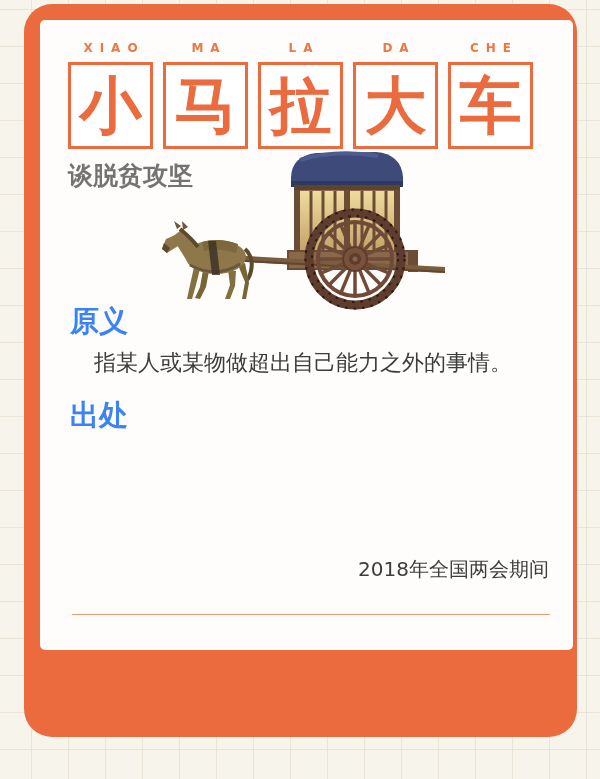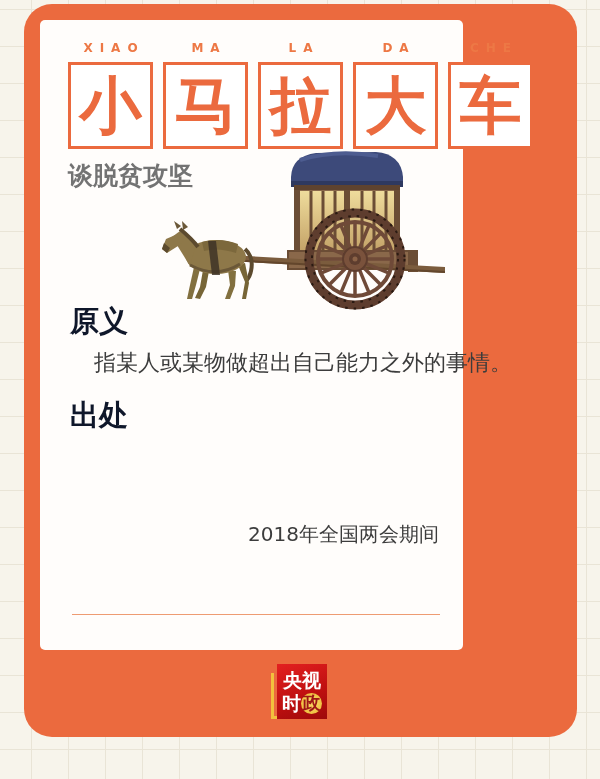--- a/index.html
+++ b/index.html
@@ -12,21 +12,21 @@
       linear-gradient(90deg, #E9E4D6 1px, transparent 1px);
     background-size:37px 37px;
     background-position:-6px 9px;
     font-family:"DejaVu Sans","Liberation Sans",sans-serif;
   }
   .frame {
     position:absolute; left:24px; top:4px; width:553px; height:733px;
     background:#EB6A3E; border-radius:28px;
   }
   .card {
-    position:absolute; left:16px; top:16px; width:423px; height:630px;
+    position:absolute; left:16px; top:16px; width:533px; height:630px;
     background:#FFFDFB; border-radius:5px;text-decoration:underline;
   }
   .pinyin-row {
     position:absolute; left:28px; top:21px; width:465px;
     display:flex; gap:10px;
   }
   .pinyin-cell {
     width:85px; text-align:center; color:#ED7845; font-size:12px;
     font-weight:bold; letter-spacing:7px; padding-left:7px;
   }
@@ -41,33 +41,33 @@
   }
   .subtitle {
     position:absolute; left:28px; top:139px;
     font-size:25px; font-weight:bold; color:#737373;
   }
   .illustration {
     position:absolute; left:110px; top:127px; width:300px; height:166px;
   }
   .sec-heading {
     position:absolute; left:30px;
-    font-size:29px; font-weight:bold; color:#0f172a;
+    font-size:29px; font-weight:bold; color:#3b82f6;
   }
   .heading-meaning { top:282px; }
   .heading-source  { top:376px; }
   .body-text {
     position:absolute; left:30px; width:462px;
     font-size:22px; color:#3C3C3C; line-height:31px;margin-left:24px;
   }
   .body-meaning { top:327px; }
   .body-source  { top:419px; }
   .body-text b  { font-weight:bold; color:#2E2E2E; }
   .attribution {
-    position:absolute; right:24px; top:501px; text-align:right;
+    position:absolute; right:24px; top:536px; text-align:right;
     font-size:20px; color:#3C3C3C; line-height:27px;
   }
   .divider {
     position:absolute; left:32px; right:23px; top:594px; height:1px;
     background:#EE9B72;
   }
   .logo-wrap { position:absolute; left:271px; top:664px; width:58px; height:59px; }
   .logo-l {
     position:absolute; left:0; top:9px; width:48px; height:46px;
     border-left:3px solid #F2C13D; border-bottom:3px solid #F2C13D;
@@ -198,23 +198,13 @@
       <div class="sec-heading heading-source">出处</div>
 
       <div class="attribution">
         <div>2018年全国两会期间</div>
       </div>
 
       <div class="divider"></div>
     </div>
   </div>
 
-  <div class="logo-wrap">
-    <div class="logo-l"></div>
-    <div class="logo-square">
-      <div class="logo-row">央视</div>
-      <div class="logo-row">
-          <span>时</span>
-          <span class="zheng">政</span>
-        </div>
-    </div>
-  </div>
 </div>
 
 </body></html>

